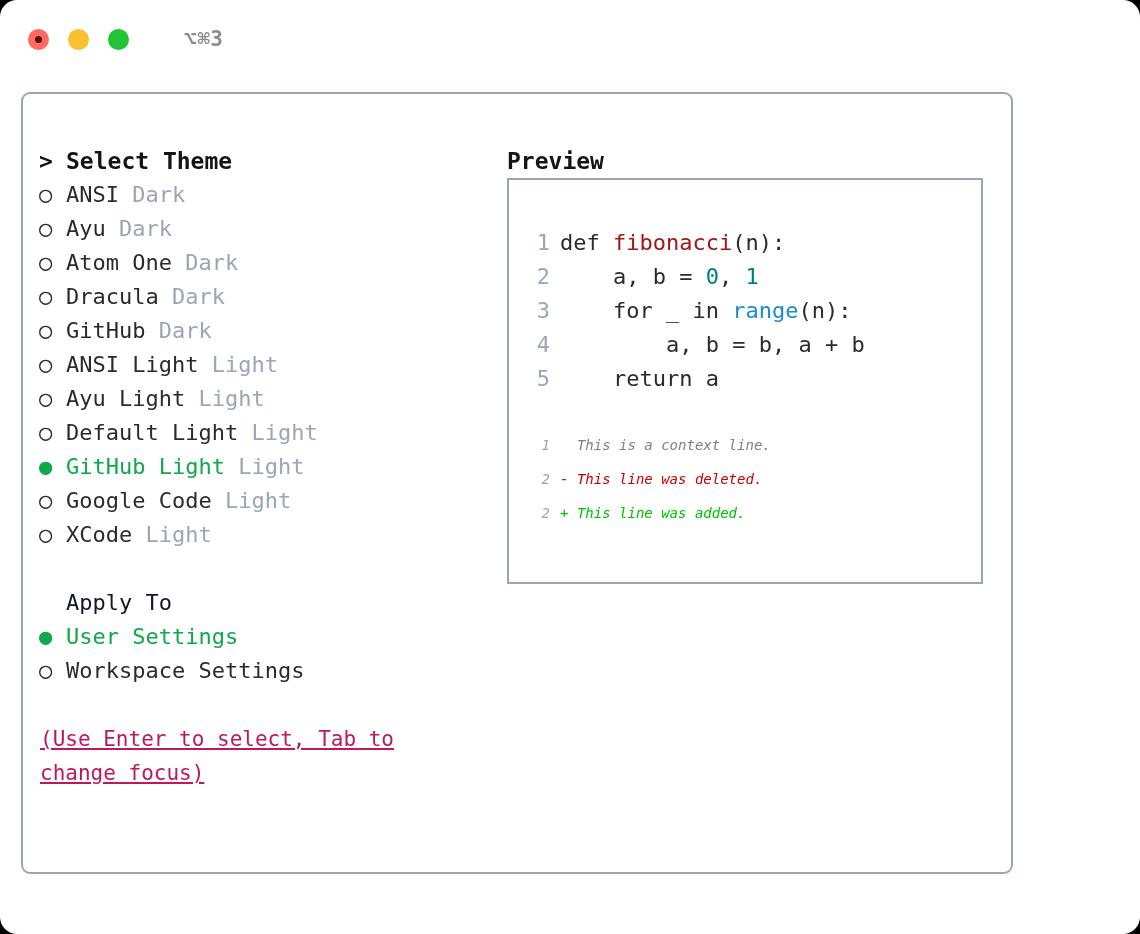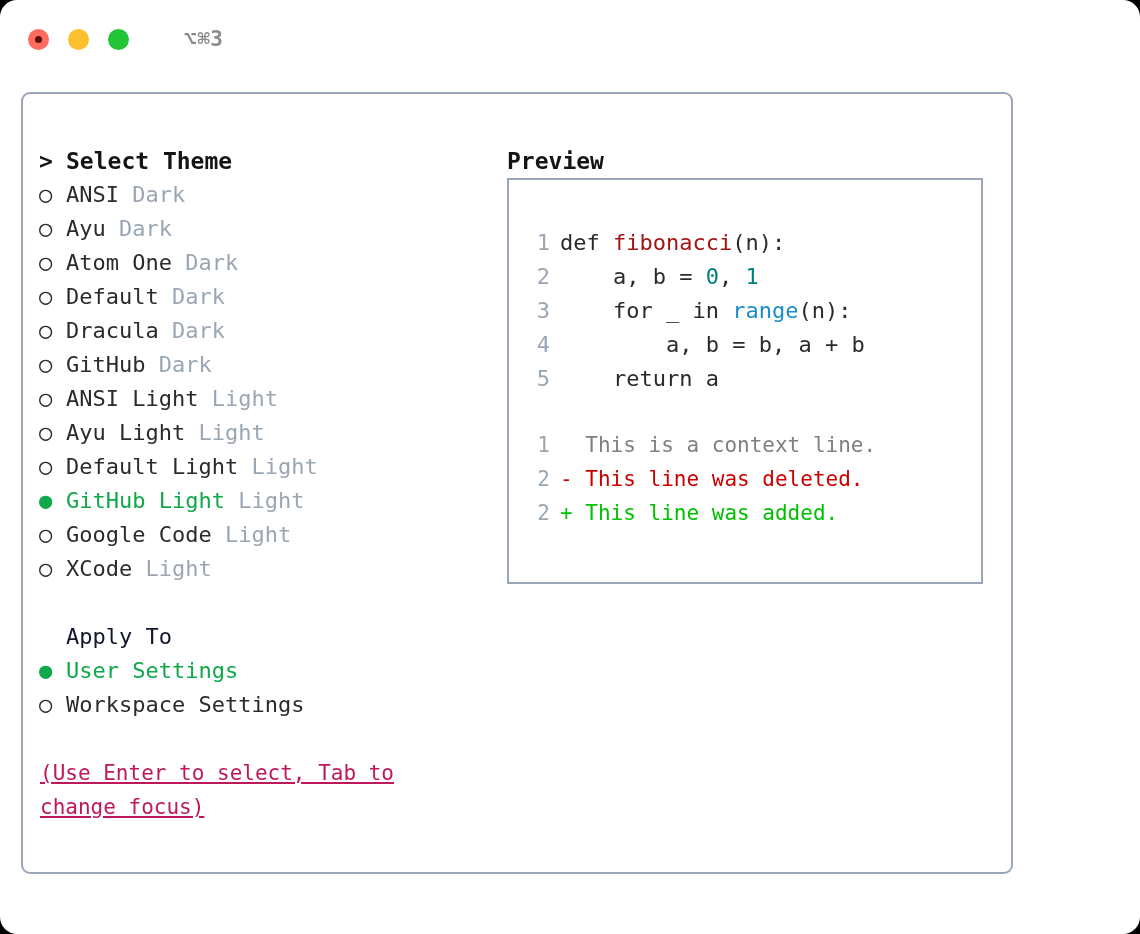--- a/index.html
+++ b/index.html
@@ -175,21 +175,21 @@
     width: 24px;
     text-align: right;
     color: #9aa6b4;
     margin-right: 10px;
   }
   .tok-fn  { color: #a31515; }
   .tok-num { color: #007f7f; }
   .tok-kw  { color: #1a8cc8; }
 
   .diff-gap { height: 32px; }
-  .diff-line { font-size: 21px; line-height: 34px; white-space: pre; }
+  .diff-line { font-size: 14px; line-height: 34px; white-space: pre; font-style: italic; }
   .diff-line.ctx { color: #808080; }
   .diff-line.del { color: #cc0000; }
   .diff-line.add { color: #00c000; }
 </style>
 </head>
 <body>
 
 <div class="window">
 
   <div class="titlebar">
@@ -205,21 +205,20 @@
     <div class="panel-inner">
 
       <div class="left-col">
 
         <div class="section-head"><span class="caret">&gt;</span><span>Select Theme</span></div>
 
         <div class="opt-list" id="theme-list">
             <div class="opt"><span class="marker">○</span><span>ANSI</span> <span class="variant">Dark</span></div>
             <div class="opt"><span class="marker">○</span><span>Ayu</span> <span class="variant">Dark</span></div>
             <div class="opt"><span class="marker">○</span><span>Atom One</span> <span class="variant">Dark</span></div>
-            <div class="opt"><span class="marker">○</span><span>Default</span> <span class="variant">Dark</span></div>
             <div class="opt"><span class="marker">○</span><span>Dracula</span> <span class="variant">Dark</span></div>
             <div class="opt"><span class="marker">○</span><span>GitHub</span> <span class="variant">Dark</span></div>
             <div class="opt"><span class="marker">○</span><span>ANSI Light</span> <span class="variant">Light</span></div>
             <div class="opt"><span class="marker">○</span><span>Ayu Light</span> <span class="variant">Light</span></div>
             <div class="opt"><span class="marker">○</span><span>Default Light</span> <span class="variant">Light</span></div>
             <div class="opt selected"><span class="marker">●</span><span>GitHub Light</span> <span class="variant">Light</span></div>
             <div class="opt"><span class="marker">○</span><span>Google Code</span> <span class="variant">Light</span></div>
             <div class="opt"><span class="marker">○</span><span>XCode</span> <span class="variant">Light</span></div>
           </div>
 

